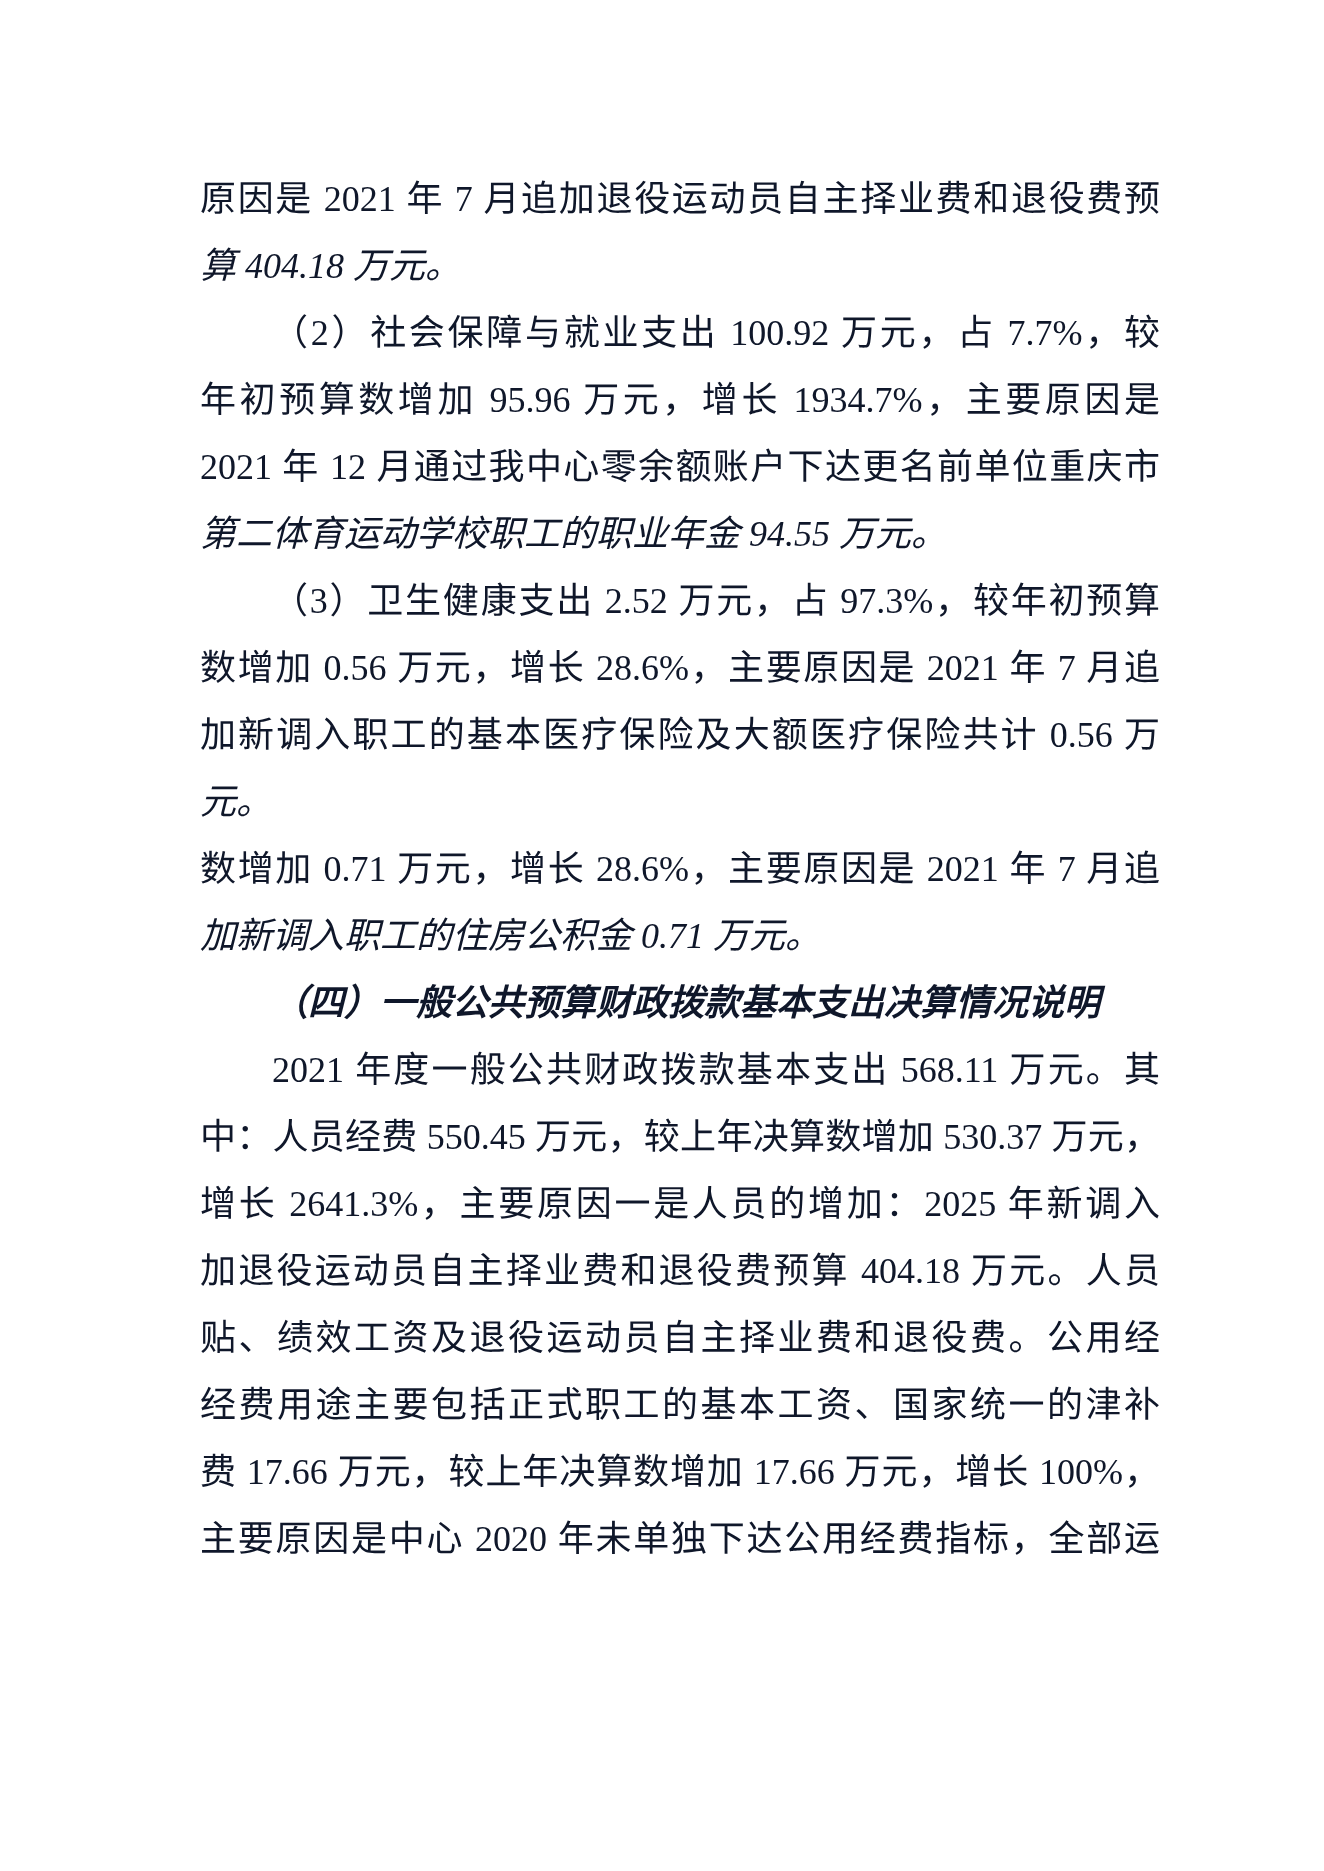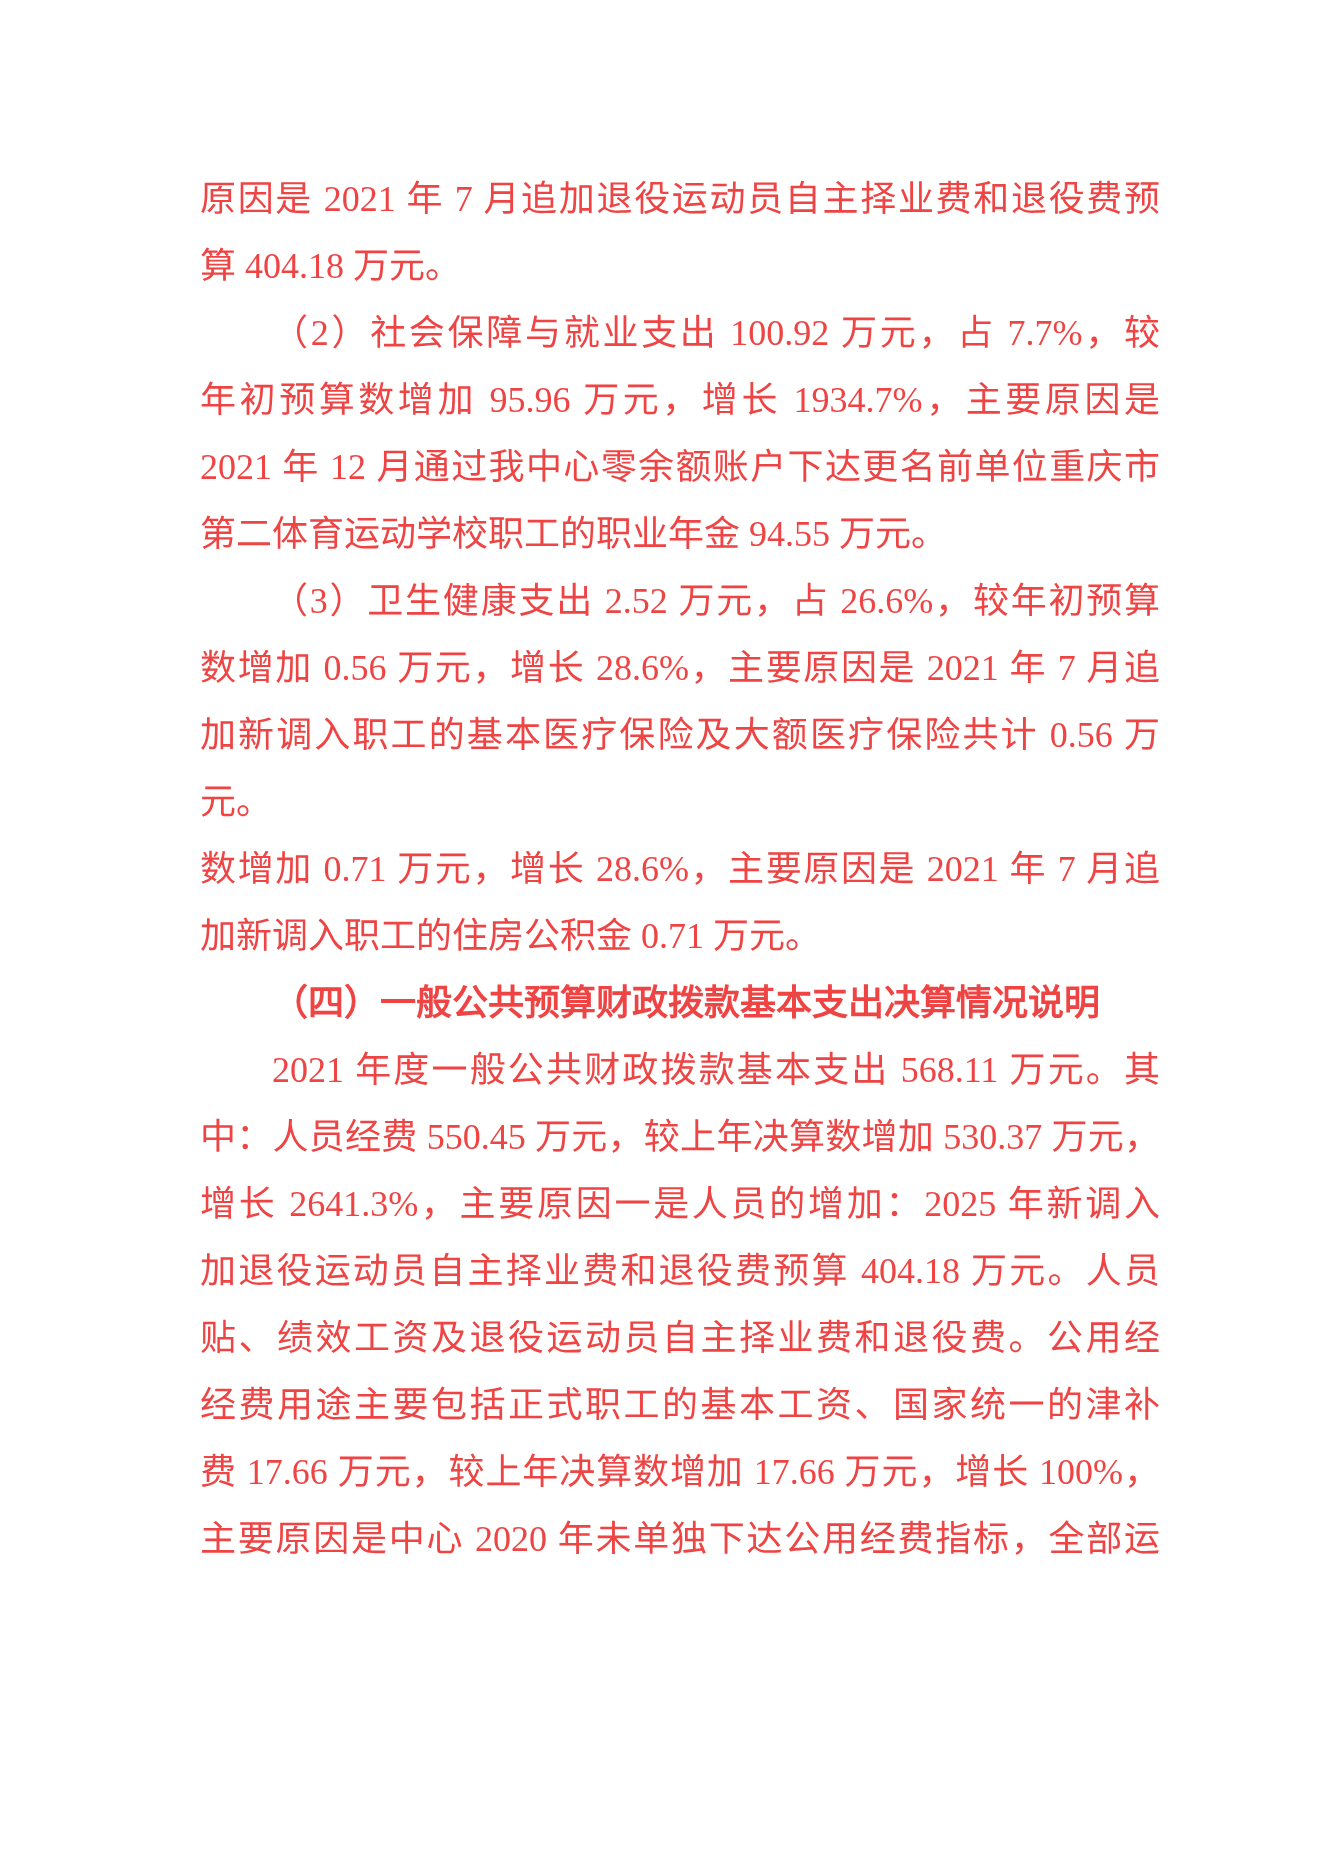--- a/index.html
+++ b/index.html
@@ -5,59 +5,59 @@
   html, body {
     margin: 0;
     padding: 0;
     background: #ffffff;
   }
   .page {
     position: relative;
     width: 1324px;
     height: 1871px;
     background: #ffffff;
-    color: #ef4444;
+    color: #0f172a;
     font-family: "Liberation Serif", "DejaVu Serif", serif;
     overflow: hidden;
   }
   .textblock {
     position: absolute;
     left: 200px;
     top: 166px;
     width: 960px;
   }
   .ln {
     font-size: 36px;
     line-height: 67px;
     height: 67px;
     overflow: hidden;
     text-align: justify;
     white-space: normal;
   }
   
   .j { text-align-last: justify; }
   
-  .e { text-align: center; text-align-last: left; }
+  .e { text-align: center; text-align-last: left; font-style: italic; }
   
   .ind { text-indent: 2em; }
   
   .hd { font-weight: 700; }
 </style>
 </head>
 <body>
 
 <div class="page">
   <div class="textblock">
     <div class="ln j">原因是 2021 年 7 月追加退役运动员自主择业费和退役费预</div>
     <div class="ln e">算 404.18 万元。</div>
     <div class="ln j ind">（2）社会保障与就业支出 100.92 万元，占 7.7%，较</div>
     <div class="ln j">年初预算数增加 95.96 万元，增长 1934.7%，主要原因是</div>
     <div class="ln j">2021 年 12 月通过我中心零余额账户下达更名前单位重庆市</div>
     <div class="ln e">第二体育运动学校职工的职业年金 94.55 万元。</div>
-    <div class="ln j ind">（3）卫生健康支出 2.52 万元，占 26.6%，较年初预算</div>
+    <div class="ln j ind">（3）卫生健康支出 2.52 万元，占 97.3%，较年初预算</div>
     <div class="ln j">数增加 0.56 万元，增长 28.6%，主要原因是 2021 年 7 月追</div>
     <div class="ln j">加新调入职工的基本医疗保险及大额医疗保险共计 0.56 万</div>
     <div class="ln e">元。</div>
     <div class="ln j">数增加 0.71 万元，增长 28.6%，主要原因是 2021 年 7 月追</div>
     <div class="ln e">加新调入职工的住房公积金 0.71 万元。</div>
     <div class="ln e ind hd">（四）一般公共预算财政拨款基本支出决算情况说明</div>
     <div class="ln j ind">2021 年度一般公共财政拨款基本支出 568.11 万元。其</div>
     <div class="ln j">中：人员经费 550.45 万元，较上年决算数增加 530.37 万元，</div>
     <div class="ln j">增长 2641.3%，主要原因一是人员的增加：2025 年新调入</div>
     <div class="ln j">加退役运动员自主择业费和退役费预算 404.18 万元。人员</div>

